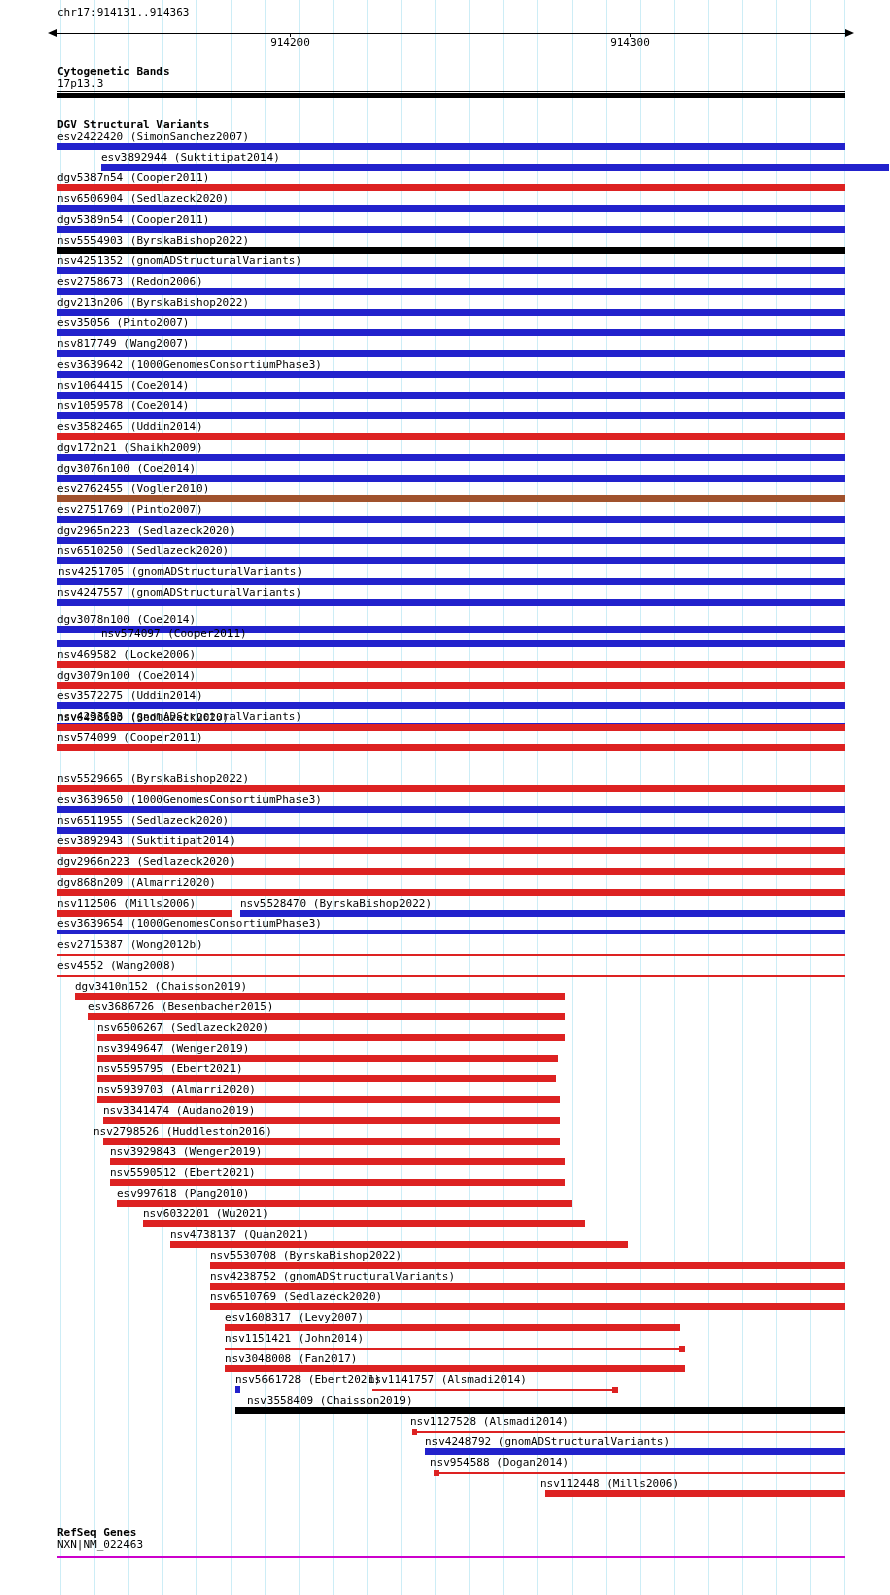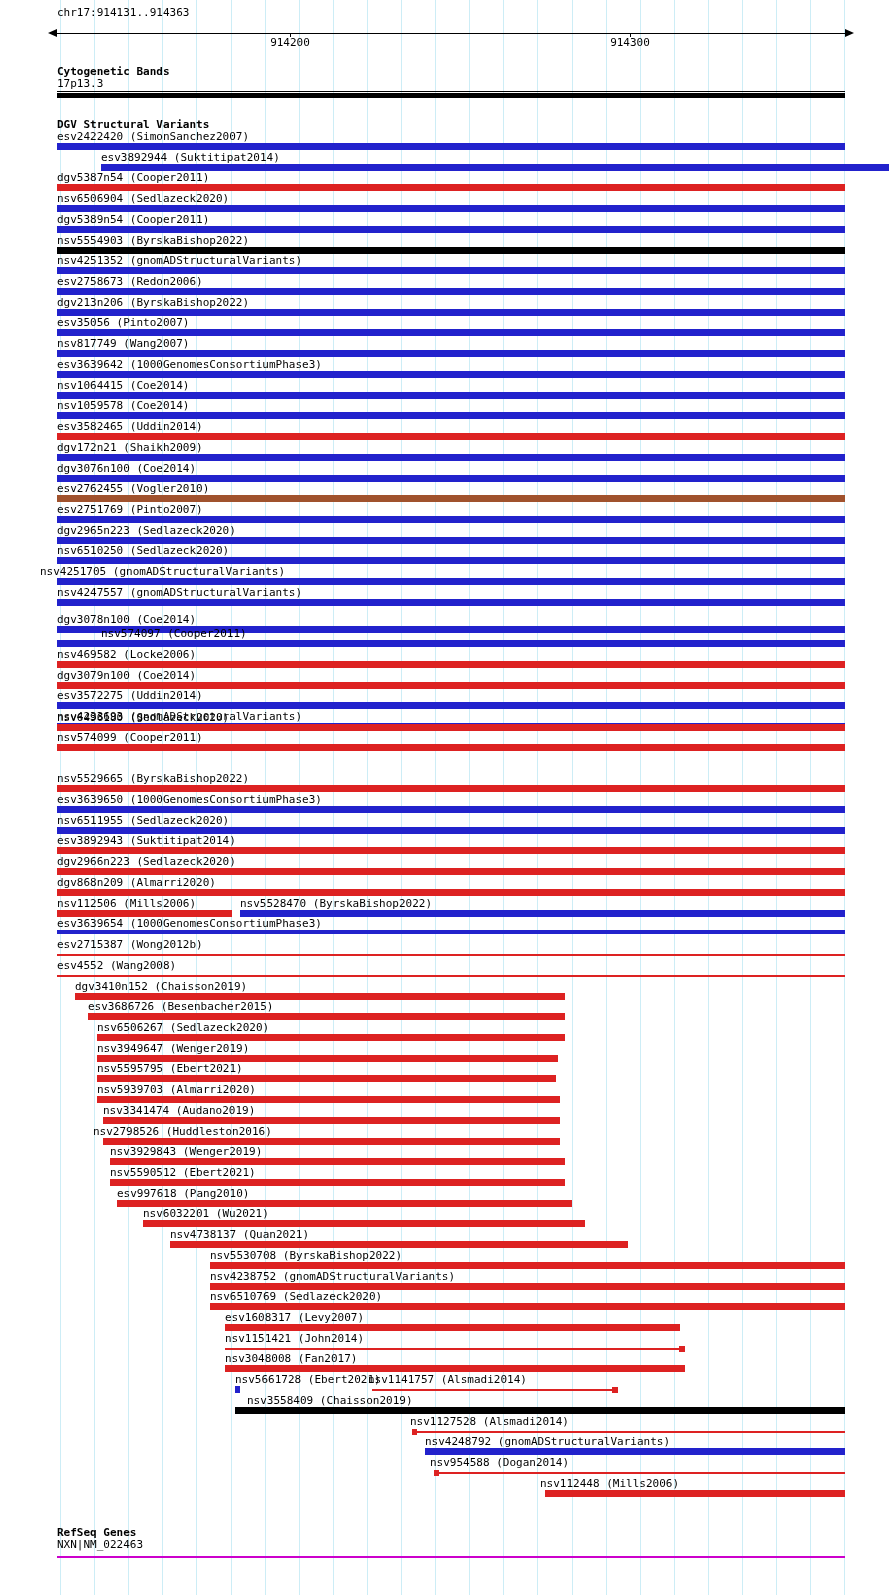--- a/index.html
+++ b/index.html
@@ -156,21 +156,21 @@
         </div>
         <div class="vrow" style="top: 524.68px;">
           <span class="vlabel" style="left: 57px;">dgv2965n223 (Sedlazeck2020)</span>
           <div class="vbar" style="left: 57px; width: 788px; height: 7px; top: 12px; background: rgb(34, 34, 204);"></div>
         </div>
         <div class="vrow" style="top: 545.4px;">
           <span class="vlabel" style="left: 57px;">nsv6510250 (Sedlazeck2020)</span>
           <div class="vbar" style="left: 57px; width: 788px; height: 7px; top: 12px; background: rgb(34, 34, 204);"></div>
         </div>
         <div class="vrow" style="top: 566.12px;">
-          <span class="vlabel" style="left: 40px;">nsv4251705 (gnomADStructuralVariants)</span>
+          <span class="vlabel" style="left: 58px;">nsv4251705 (gnomADStructuralVariants)</span>
           <div class="vbar" style="left: 57px; width: 788px; height: 7px; top: 12px; background: rgb(34, 34, 204);"></div>
         </div>
         <div class="vrow" style="top: 586.84px;">
           <span class="vlabel" style="left: 57px;">nsv4247557 (gnomADStructuralVariants)</span>
           <div class="vbar" style="left: 57px; width: 788px; height: 7px; top: 12px; background: rgb(34, 34, 204);"></div>
         </div>
         <div class="vrow" style="top: 614px;">
           <span class="vlabel" style="left: 57px;">dgv3078n100 (Coe2014)</span>
           <div class="vbar" style="left: 57px; width: 788px; height: 7px; top: 12px; background: rgb(34, 34, 204);"></div>
         </div>

